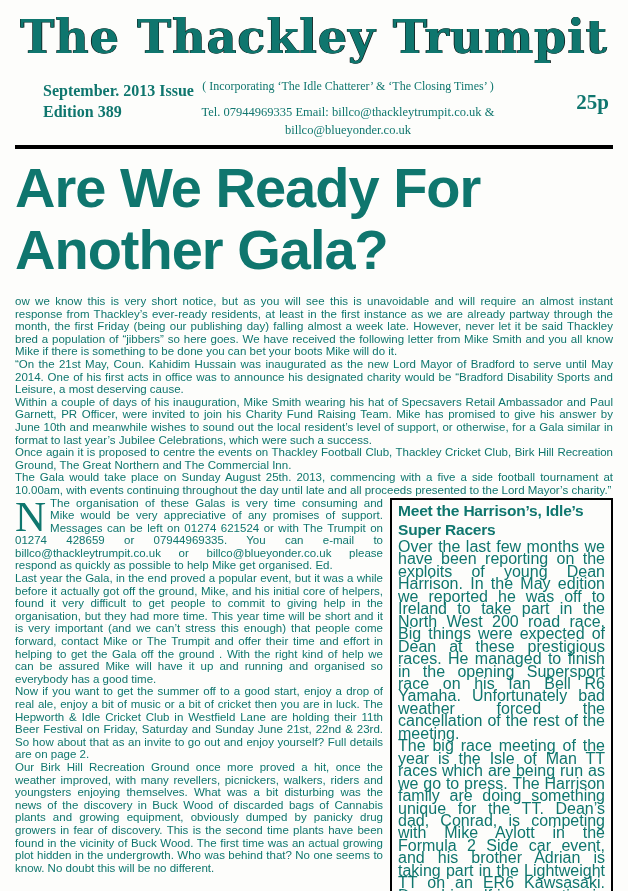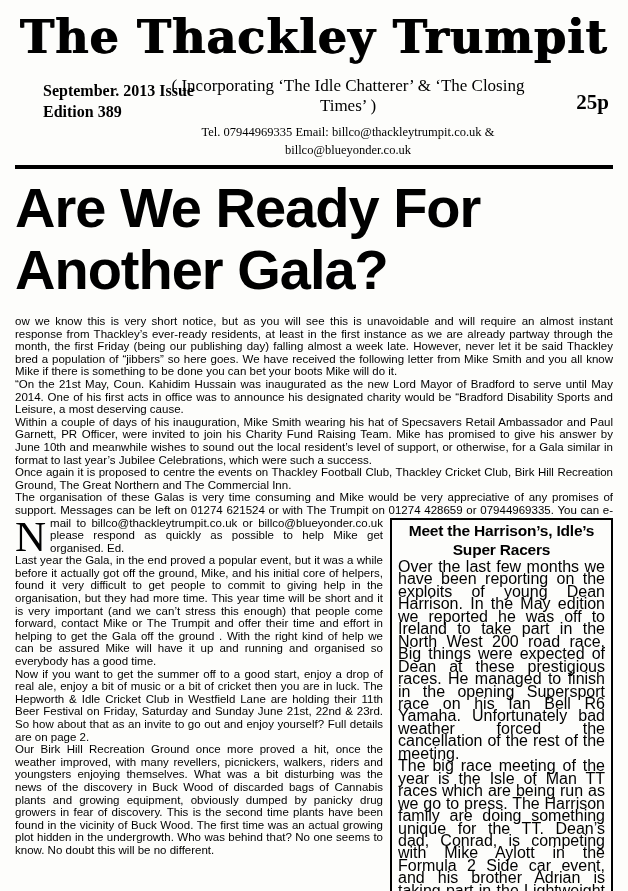--- a/index.html
+++ b/index.html
@@ -2,21 +2,21 @@
 <html><head>
 <meta charset="utf-8">
 <style>
   * { margin: 0; padding: 0; box-sizing: border-box; }
   html, body { background: #777; }
   .page {
     position: relative;
     width: 628px; height: 891px;
     margin: 0 auto;
     background: #fdfdfb;
-    color: #000000;
+    color: #0f766e;
     overflow: hidden;
     font-family: "Liberation Sans", sans-serif;
     padding: 8px 15px 0 15px;
   }
   
   .masthead {
     text-align: center;
     font-family: "DejaVu Serif", serif;
     font-weight: bold;
     font-size: 46px;
@@ -34,21 +34,21 @@
   .issue-info {
     width: 150px;
     padding-left: 28px;
     font-weight: bold;
     font-size: 16px;
     line-height: 21px;
     padding-top: 8px;
     white-space: nowrap;
   }
   .header-center { flex: 1; text-align: center; }
-  .incorporating { font-size: 17px; line-height: 20px; padding-top: 4px; }
+  .incorporating { font-size: 12px; line-height: 20px; padding-top: 4px; }
   .contact { font-size: 12.5px; line-height: 18px; padding-top: 7px; }
   .price {
     width: 82px;
     text-align: right;
     font-weight: bold;
     font-size: 21px;
     padding-top: 18px;
     padding-right: 4px;
   }
   .header-rule { height: 4px; background: #000; margin-top: 6px; }
@@ -84,21 +84,21 @@
     border-bottom: none;
     padding: 2px 6px 4px 6px;
     margin-left: 7px;
     background: #fdfdfb;
     text-align: justify;
   }
   .sidebar-title {
     font-weight: bold;
     font-size: 15.5px;
     line-height: 18.5px;
-    text-align: center;
+    text-align: left;
     margin-bottom: 2px;
     letter-spacing: -0.2px;
   }
   .sidebar-box p { font-size: 16px; line-height: 12.45px; margin: 0; }
   .sidebar-last {
     display: flex;
     justify-content: space-between;
     align-items: baseline;
     font-size: 11px;
     line-height: 12.45px;
@@ -144,20 +144,21 @@
       <div class="sidebar-last">
         <span>Even Sam is get-</span>
         <span class="continued">Continued on page 2</span>
       </div>
     </div>
 
     <p><span class="dropcap">N</span><span>ow we know this is very short notice, but as you will see this is unavoidable and will require an almost instant response from Thackley’s ever-ready residents, at least in the first instance as we are already partway through the month, the first Friday (being our publishing day) falling almost a week late. However, never let it be said Thackley bred a population of “jibbers” so here goes. We have received the following letter from Mike Smith and you all know Mike if there is something to be done you can bet your boots Mike will do it.</span></p>
     <p>“On the 21st May, Coun. Kahidim Hussain was inaugurated as the new Lord Mayor of Bradford to serve until May 2014. One of his first acts in office was to announce his designated charity would be “Bradford Disability Sports and Leisure, a most deserving cause.</p>
     <p>Within a couple of days of his inauguration, Mike Smith wearing his hat of Specsavers Retail Ambassador and Paul Garnett, PR Officer, were invited to join his Charity Fund Raising Team. Mike has promised to give his answer by June 10th and meanwhile wishes to sound out the local resident’s level of support, or otherwise, for a Gala similar in format to last year’s Jubilee Celebrations, which were such a success.</p>
     <p>Once again it is proposed to centre the events on Thackley Football Club, Thackley Cricket Club, Birk Hill Recreation Ground, The Great Northern and The Commercial Inn.</p>
+    <p>The Gala would take place on Sunday August 25th. 2013, commencing with a five a side football tournament at 10.00am, with events continuing throughout the day until late and all proceeds presented to the Lord Mayor’s charity.”</p>
     <p class="italic">The organisation of these Galas is very time consuming and Mike would be very appreciative of any promises of support. Messages can be left on 01274 621524 or with The Trumpit on 01274 428659 or 07944969335. You can e-mail to billco@thackleytrumpit.co.uk or billco@blueyonder.co.uk please respond as quickly as possible to help Mike get organised. Ed.</p>
     <p>Last year the Gala, in the end proved a popular event, but it was a while before it actually got off the ground, Mike, and his initial core of helpers, found it very difficult to get people to commit to giving help in the organisation, but they had more time. This year time will be short and it is very important (and we can’t stress this enough) that people come forward, contact Mike or The Trumpit and offer their time and effort in helping to get the Gala off the ground . With the right kind of help we can be assured Mike will have it up and running and organised so everybody has a good time.</p>
     <p class="gap-before">Now if you want to get the summer off to a good start, enjoy a drop of real ale, enjoy a bit of music or a bit of cricket then you are in luck. The Hepworth &amp; Idle Cricket Club in Westfield Lane are holding their 11th Beer Festival on Friday, Saturday and Sunday June 21st, 22nd &amp; 23rd. So how about that as an invite to go out and enjoy yourself? Full details are on page 2.</p>
     <p class="gap-before">Our Birk Hill Recreation Ground once more proved a hit, once the weather improved, with many revellers, picnickers, walkers, riders and youngsters enjoying themselves. What was a bit disturbing was the news of the discovery in Buck Wood of discarded bags of Cannabis plants and growing equipment, obviously dumped by panicky drug growers in fear of discovery. This is the second time plants have been found in the vicinity of Buck Wood. The first time was an actual growing plot hidden in the undergrowth. Who was behind that? No one seems to know. No doubt this will be no different.</p>
 
   </div>
 
 </div>
 
 </body></html>

